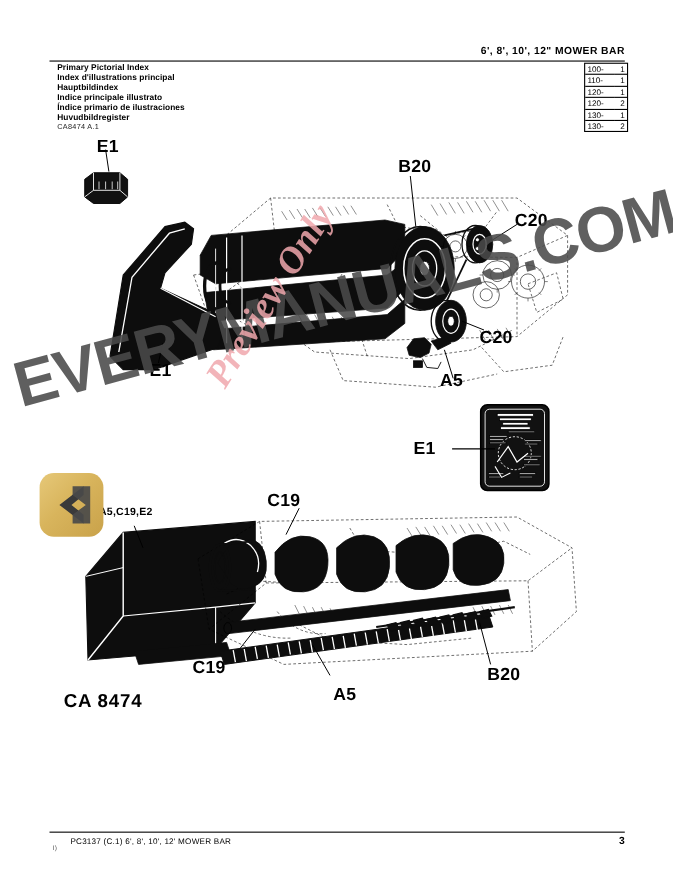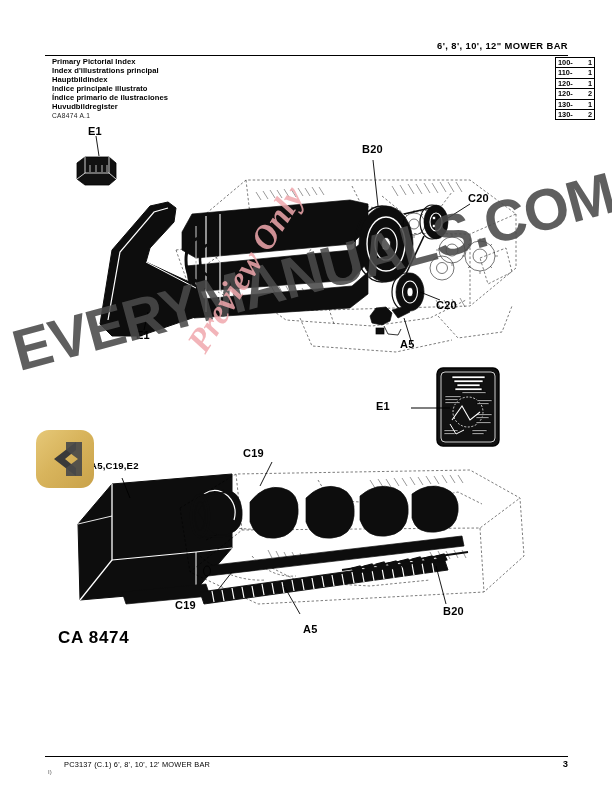--- a/index.html
+++ b/index.html
@@ -58,26 +58,25 @@
   #fig-code-top {
     position: absolute;
     left: 52px;
     top: 112px;
     font-size: 6.6px;
     letter-spacing: 0.3px;
     color: #222;
   }
   #index-table-wrap {
     position: absolute;
-    left: 555px;
+    left: 531px;
     top: 57px;
     width: 38px;
     border: 1.1px solid #000;
     border-top: 1.4px solid #000;
-    font-weight: bold;
   }
   #index-table-wrap table {
     border-collapse: collapse;
     width: 100%;
     font-size: 7.4px;
   }
   #index-table-wrap td {
     height: 9.4px;
     line-height: 9.4px;
     padding: 0 2px;
@@ -92,21 +91,21 @@
   #art {
     position: absolute;
     left: 0; top: 0;
     width: 612px; height: 792px;
     pointer-events: none;
   }
 
   
   .callout {
     position: absolute;
-    font-size: 11px;
+    font-size: 16px;
     font-weight: bold;
     letter-spacing: 0.2px;
     white-space: nowrap;
     line-height: 1;
   }
   .callout.sm { font-size: 9.6px; }
 
   #fig-code-bottom {
     position: absolute;
     left: 58px;

